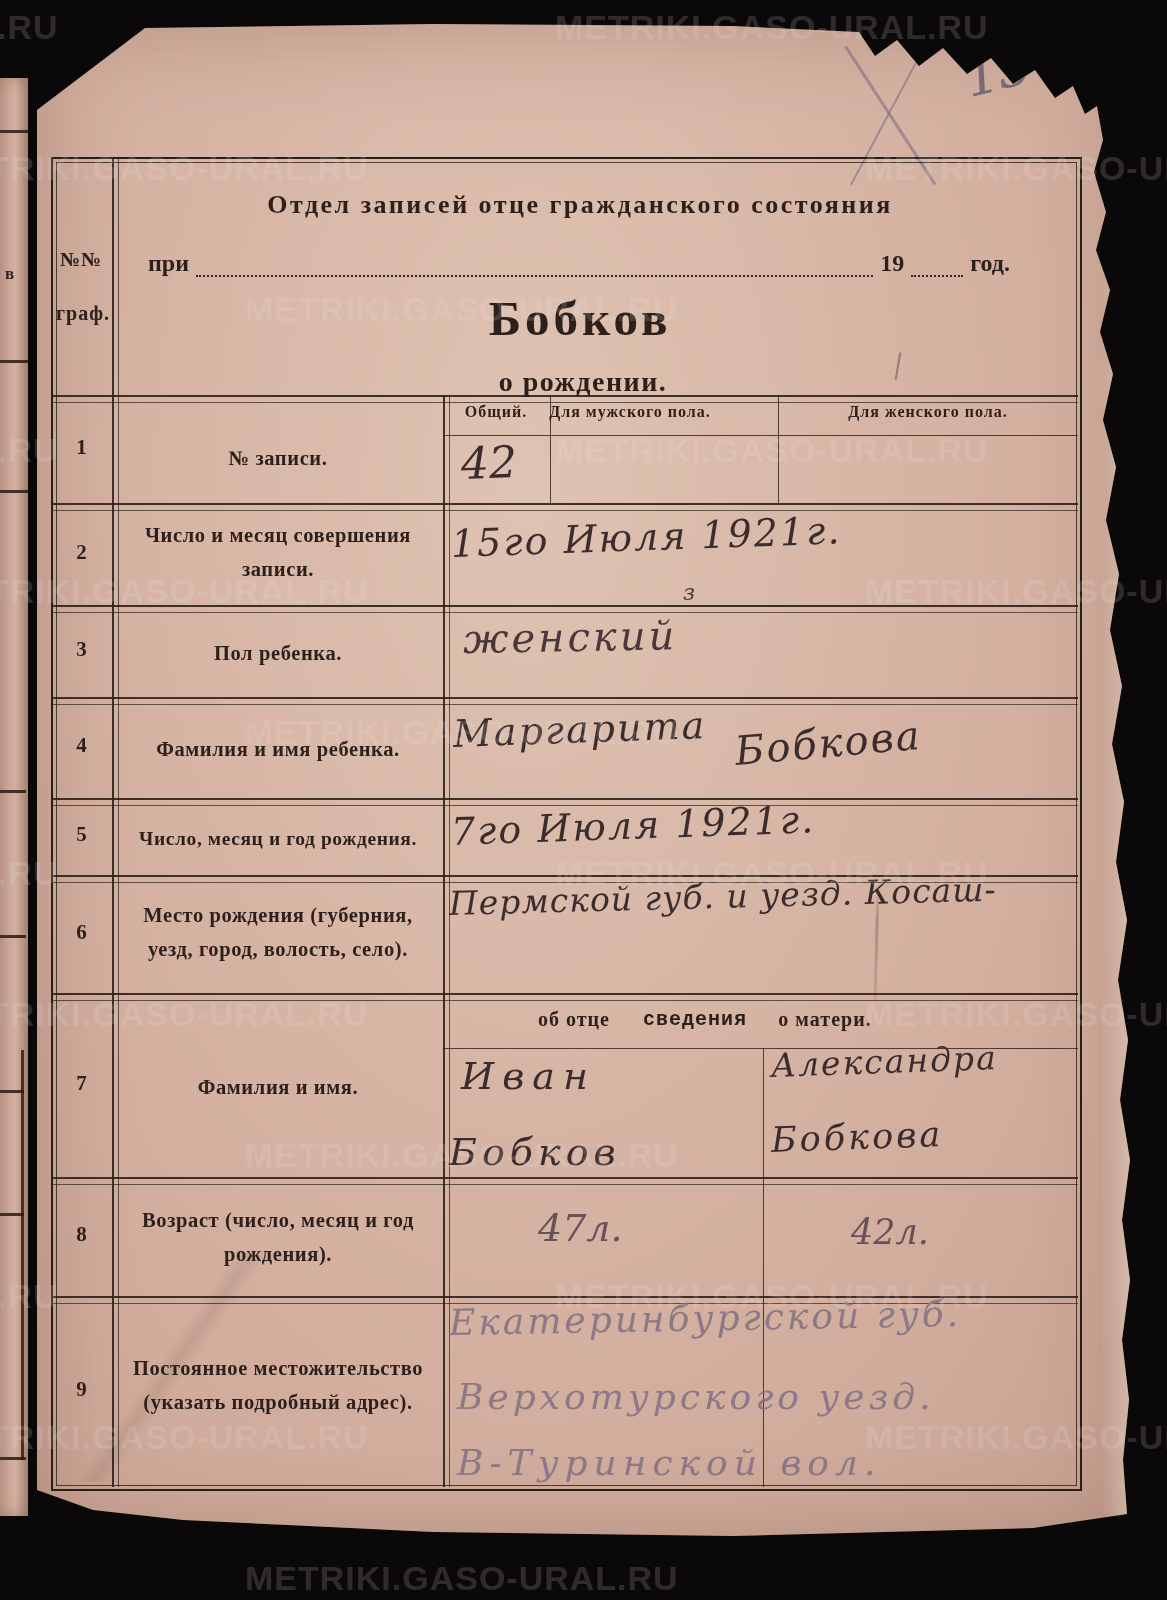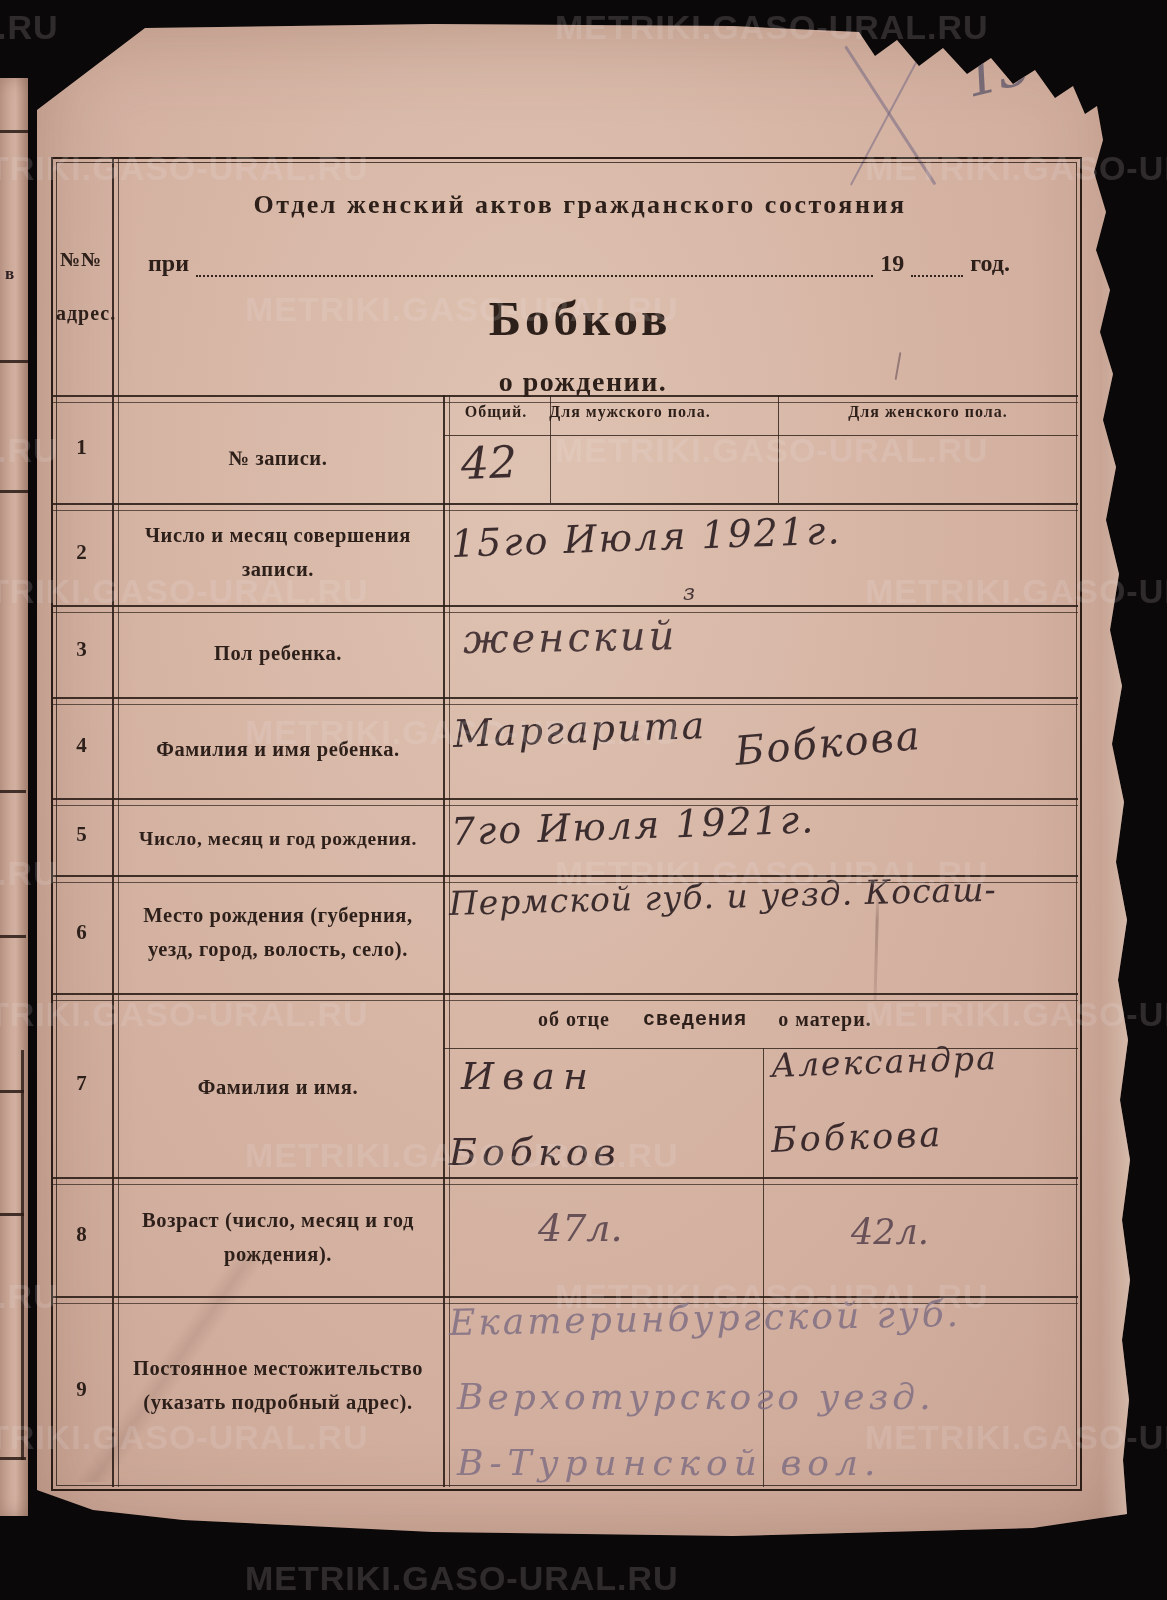--- a/index.html
+++ b/index.html
@@ -103,30 +103,30 @@
         <div class="hline" style="left: 410px; top: 1026px; width: 635px;"></div>
         <div class="hline dbl" style="left: 18px; top: 1155px; width: 1027px;"></div>
         <div class="hline dbl" style="left: 18px; top: 1274px; width: 1027px;"></div>
         <div class="vline dbl" style="left: 79px; top: 135px; height: 1330px;"></div>
         <div class="vline dbl" style="left: 410px; top: 373px; height: 1092px;"></div>
         <div class="vline" style="left: 517px; top: 373px; height: 108px;"></div>
         <div class="vline" style="left: 745px; top: 373px; height: 108px;"></div>
         <div class="vline" style="left: 730px; top: 1026px; height: 439px;"></div>
       </div>
 
-    <div class="pt dept ctr" style="left:547px;top:168px;">Отдел женский актов гражданского состояния</div>
+    <div class="pt dept ctr" style="left:547px;top:168px;">Отдел записей отце гражданского состояния</div>
     <div class="pri-row">
       <span>при</span>
       <span class="dots"></span>
       <span>19</span>
       <span class="dots short"></span>
       <span>год.</span>
     </div>
     <div class="pt" style="left:27px;top:226px;font-size:20px;">№№</div>
-    <div class="pt" style="left:23px;top:280px;font-size:20px;">адрес.</div>
+    <div class="pt" style="left:23px;top:280px;font-size:20px;">граф.</div>
     <div class="pt rec-title ctr" style="left:547px;top:268px;">Бобков</div>
     <div class="pt rec-sub ctr" style="left:550px;top:344px;">о рождении.</div>
 
     <div class="pt colhdr ctr" style="left:463px;top:381px;">Общий.</div>
     <div class="pt colhdr ctr" style="left:597px;top:381px;">Для мужского пола.</div>
     <div class="pt colhdr ctr" style="left:895px;top:381px;">Для женского пола.</div>
 
     <div class="pt ctr" style="left:541px;top:986px;font-size:20px;">об отце</div>
     <div class="pt ctr" style="left:662px;top:986px;font-size:20px;font-family:Liberation Mono, monospace;">сведения</div>
     <div class="pt ctr" style="left:792px;top:986px;font-size:20px;">о матери.</div>

